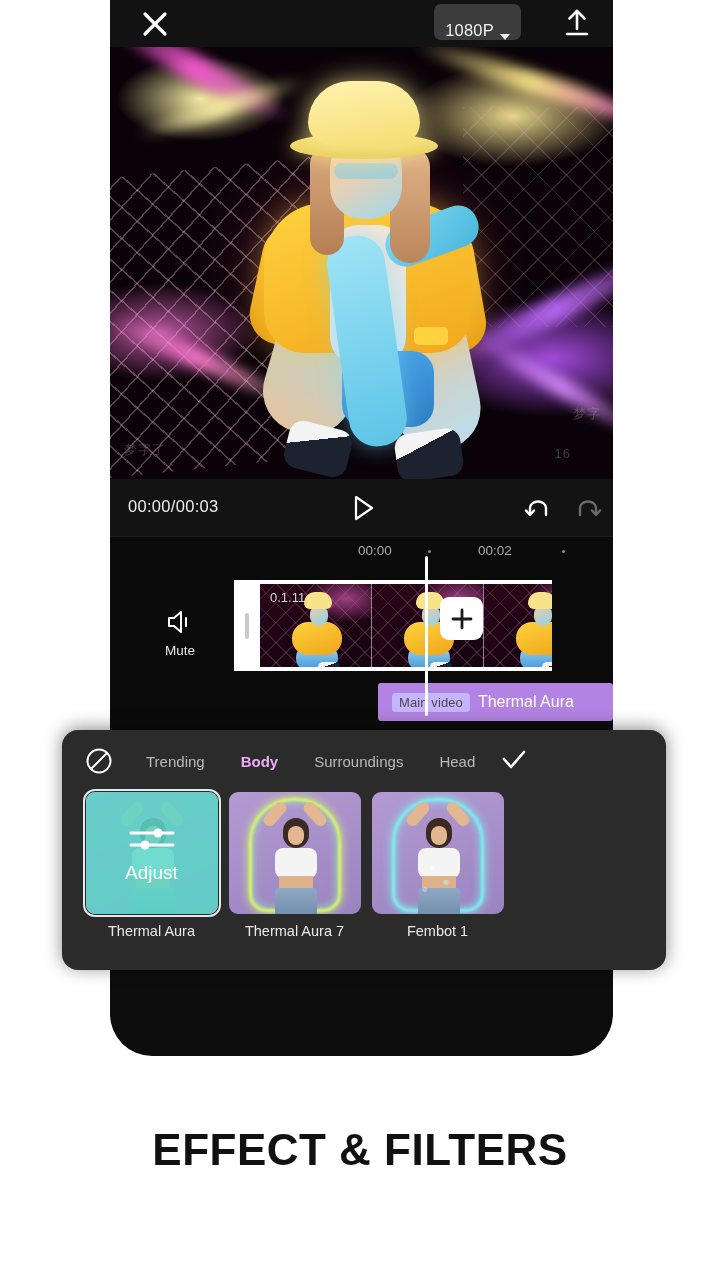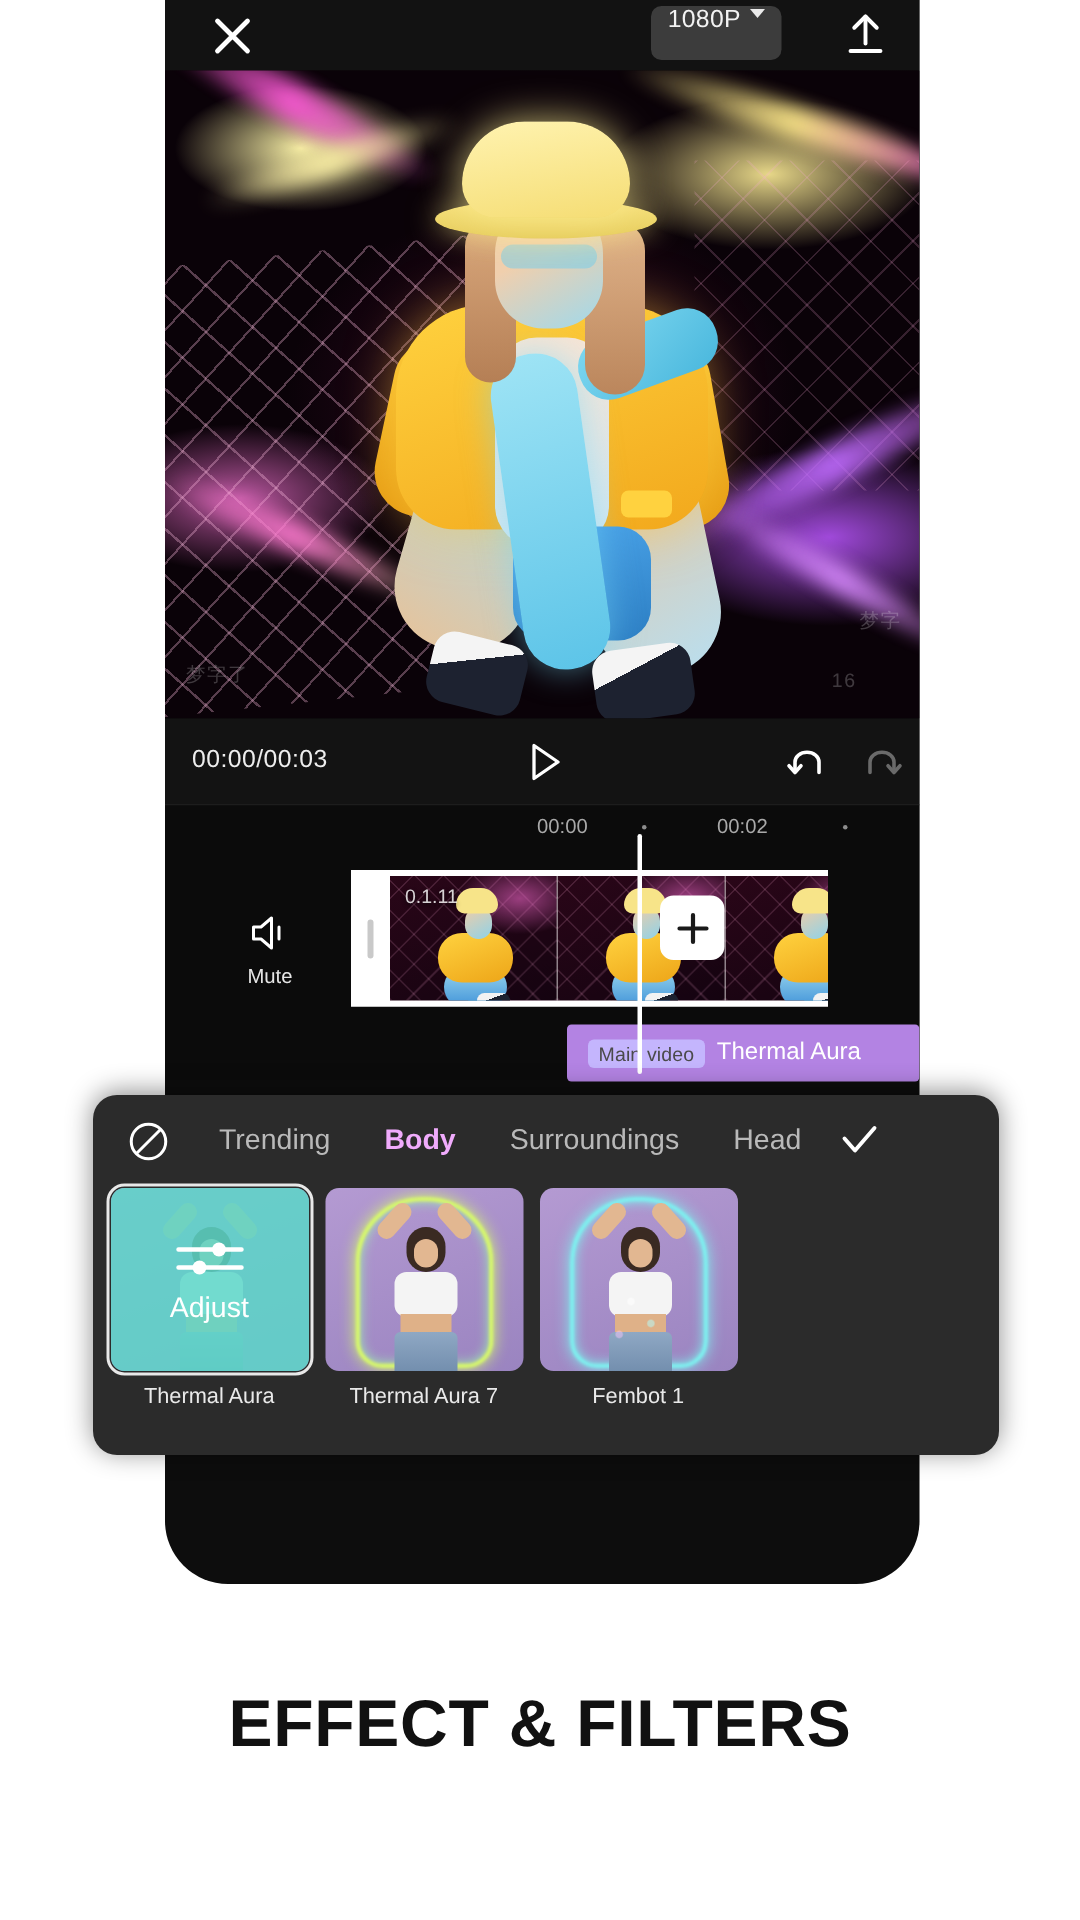--- a/index.html
+++ b/index.html
@@ -27,21 +27,21 @@
     background:#121212;
   }
   .close-btn {
     position:absolute; left:28px; top:8px; width:34px; height:32px;
   }
   .close-btn svg { display:block; }
   .res-pill {
     position:absolute; left:324px; top:4px;
     width:87px; height:36px; border-radius:7px;
     background:#3c3c3c;
-    display:flex; align-items:flex-start; justify-content:center; gap:6px;
+    display:flex; align-items:flex-end; justify-content:center; gap:6px;
   }
   .res-pill-label {
     color:#f2f2f2; font-size:16.5px; letter-spacing:.2px;
   }
   .caret-down {
     width:0;height:0;border-left:5.5px solid transparent;
     border-right:5.5px solid transparent;border-top:6px solid #eaeaea;
     margin-top:2px;
   }
   .upload-btn { position:absolute; left:450px; top:6px; width:34px; height:34px; }
@@ -289,32 +289,32 @@
     border-radius:16px;
     box-shadow:0 -2px 18px rgba(0,0,0,.45);
     z-index:20;
   }
   .fx-tabs {
     position:absolute; left:0; top:0; width:604px; height:62px;
     display:flex; align-items:center;
   }
   .no-fx-icon { margin-left:22px; width:30px; height:30px; flex:none; }
   .tab {
-    color:#b9b9b9; font-size:19px; white-space:nowrap;
+    color:#b9b9b9; font-size:15px; white-space:nowrap;
   }
   .tab.active { color:#f0abfc; font-weight:bold; }
   .tab-trending { margin-left:32px; }
   .tab-body { margin-left:36px; }
   .tab-surroundings { margin-left:36px; }
   .tab-head { margin-left:36px; }
   .check-icon { margin-left:24px; width:30px; height:30px; flex:none; }
 
   .fx-list {
     position:absolute; left:0; top:62px; width:604px; height:178px;
-    display:flex; gap:0; padding-left:6px;
+    display:flex; gap:0; padding-left:18px;
   }
   .fx-item { width:143px; flex:none; display:flex; flex-direction:column; align-items:center; }
   .fx-thumb {
     width:132px; height:122px; border-radius:9px;
     position:relative; overflow:hidden;
     background:linear-gradient(160deg,#b49ad2,#9a84c0);
   }
   .fx-item.selected .fx-thumb {
     outline:2px solid #e8e8e8; outline-offset:1px;
   }

